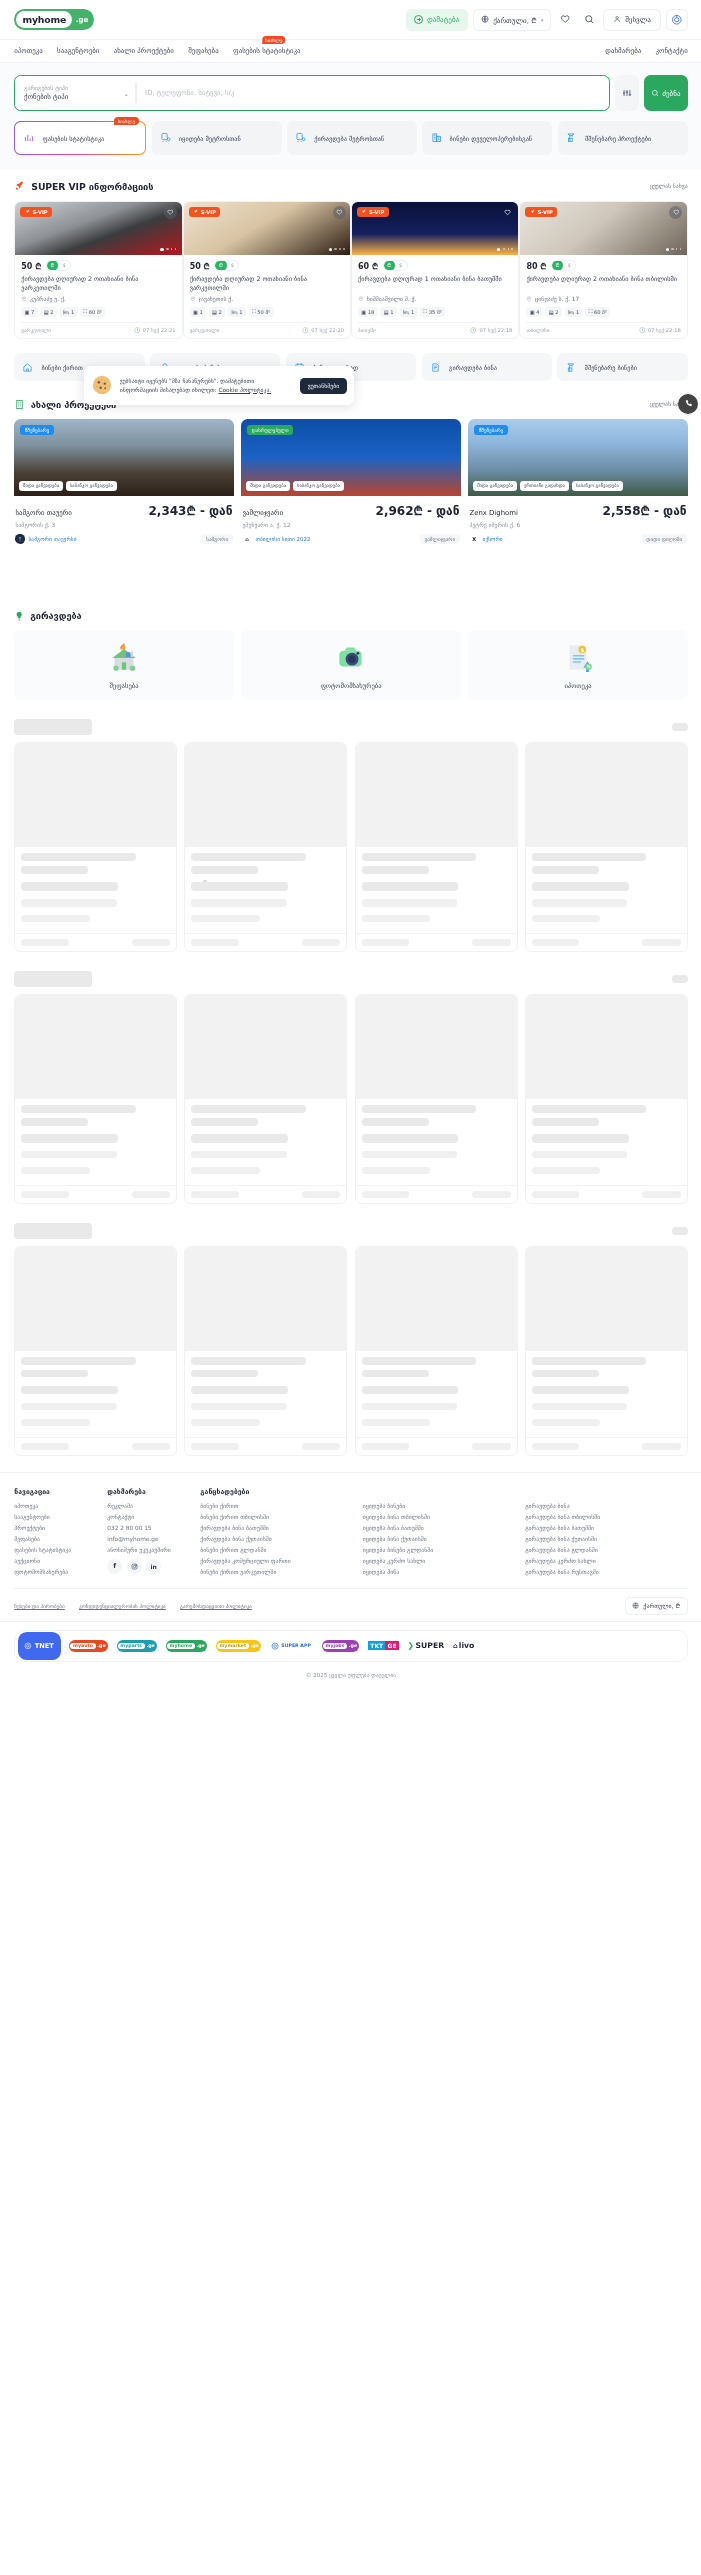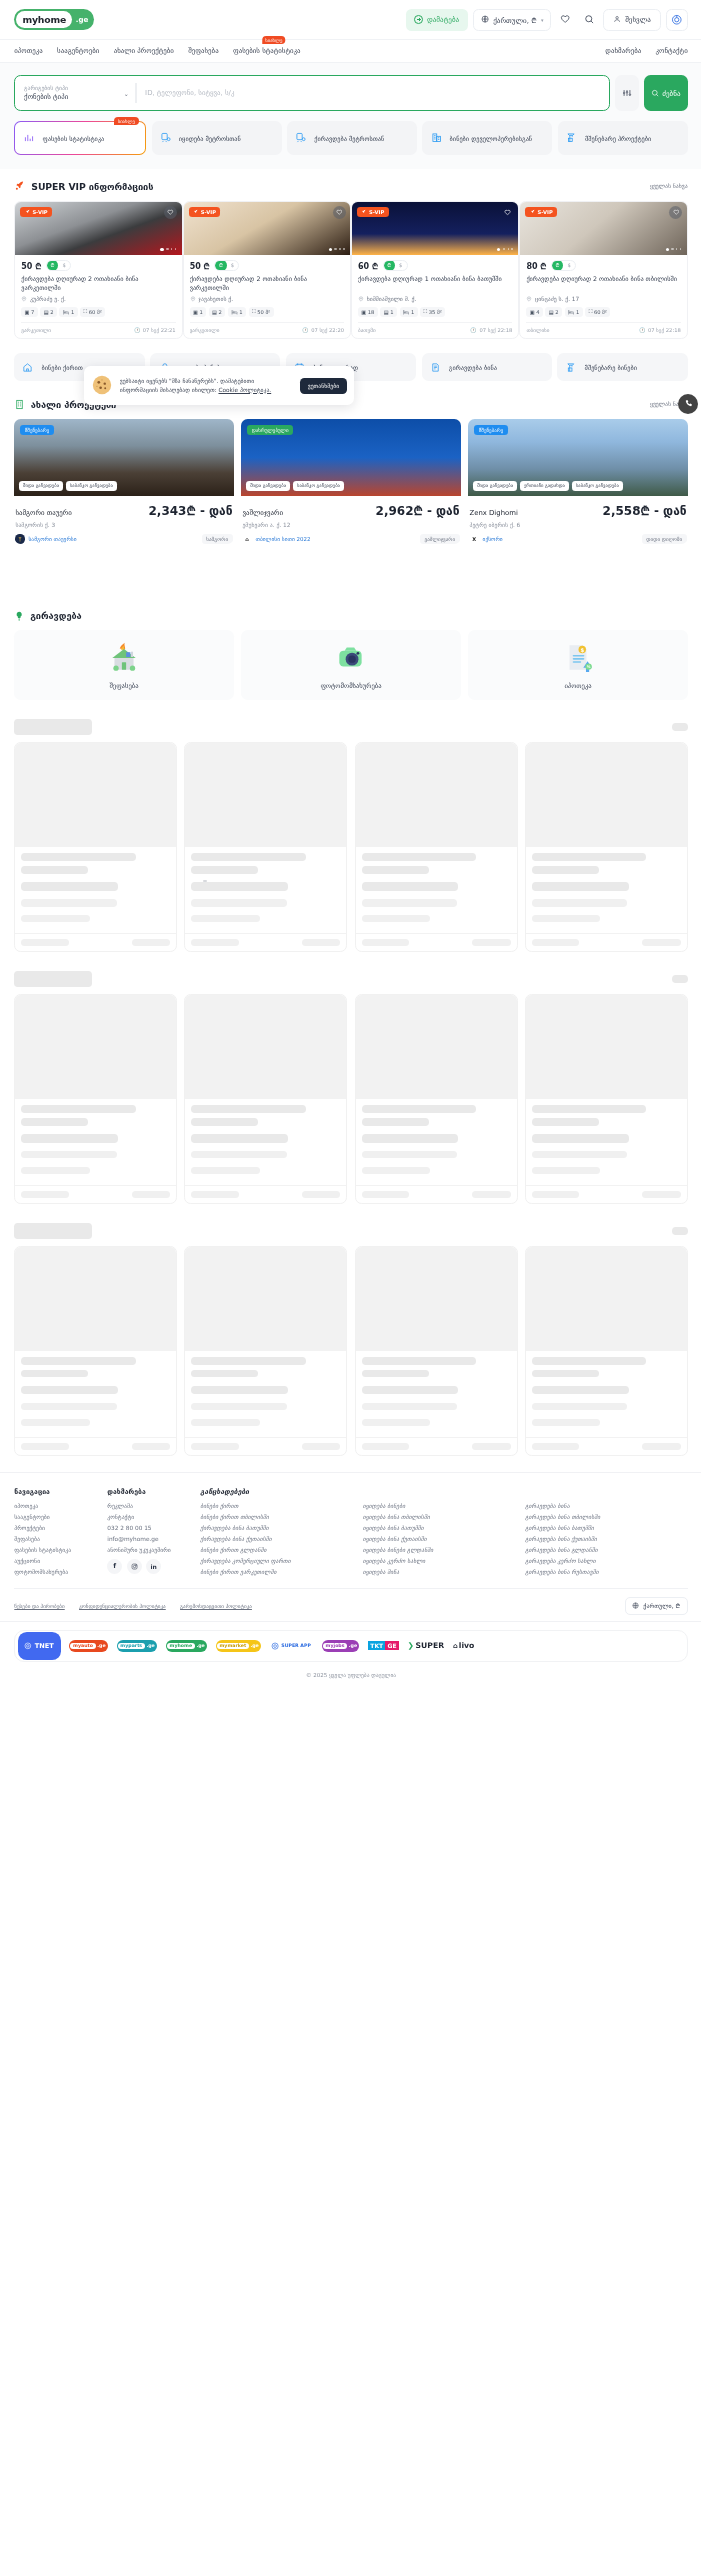--- a/index.html
+++ b/index.html
@@ -317,21 +317,21 @@
   .sk-foot {
     border-top: 0.5px solid #f2f2f2; padding: 5px 6px; display: flex; align-items: center;
   }
 
   
   .footer { border-top: 0.5px solid #f0f1f4; margin-top: 16.4px; padding: 14.3px 14.3px 0; }
   .foot-cols { display: flex; }
   .fcol { padding-right: 13px; }
   .fcol-nav { flex: 0 0 93px; }
   .fcol-help { flex: 0 0 93px; }
-  .fcol-ads { flex: 1 1 auto; font-style: italic; }
+  .fcol-ads { flex: 1 1 auto; }
   .fh { font-size: 6.9px; font-weight: 700; color: #1e2430; margin-bottom: 7.1px; }
   .fl { font-size: 5.8px; color: #6b7280; margin-bottom: 5px; cursor: pointer; }
   .ads-grid { display: flex; gap: 13px; }
   .ads-grid > div { flex: 1 1 0; }
   .socials { display: flex; gap: 4.4px; margin-top: 6px; }
   .soc {
     width: 15px; height: 15px; border-radius: 50%; background: #f4f5f7;
     display: flex; align-items: center; justify-content: center; cursor: pointer;
     font-size: 6.6px; color: #2d3648; font-weight: 700;
   }

